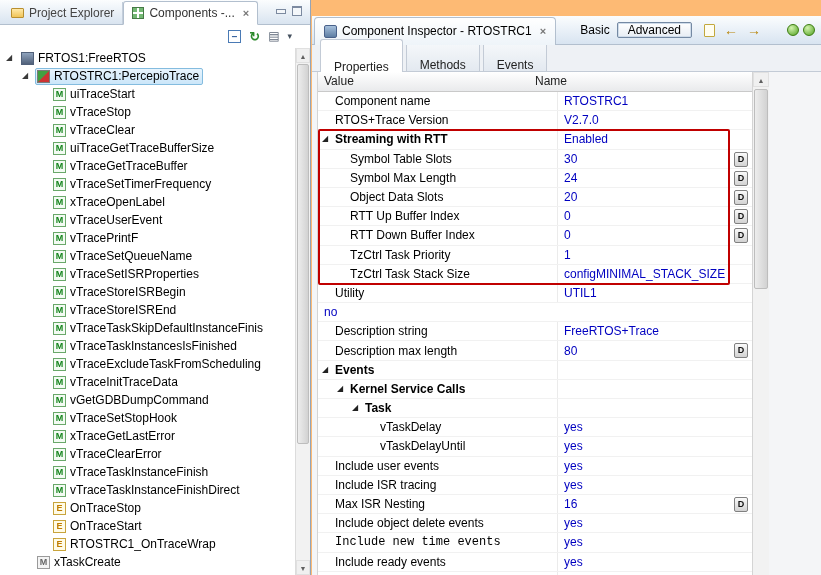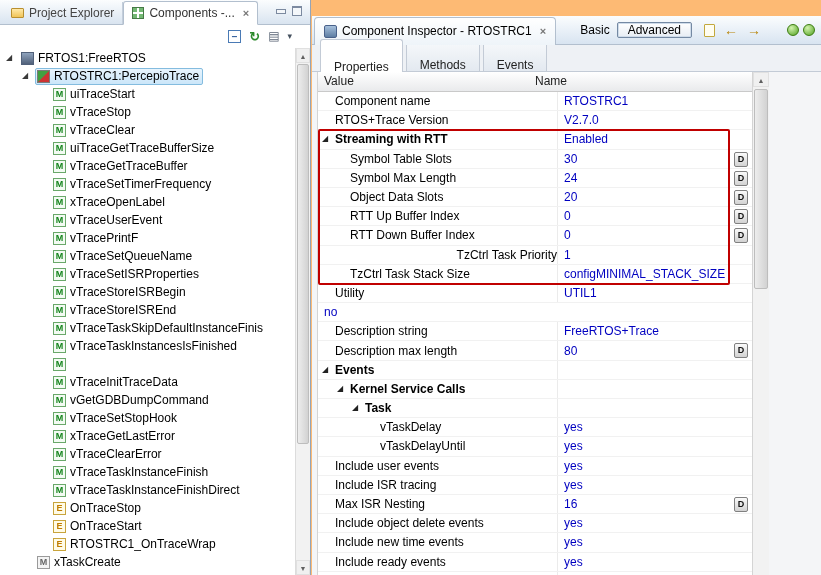--- a/index.html
+++ b/index.html
@@ -225,20 +225,21 @@
             <span class="tarrow"></span>
             <span class="titem">
               <span class="nicon icon-method">M</span>
               <span class="tlabel">vTraceTaskInstancesIsFinished</span>
             </span>
           </div>
           <div class="trow" style="padding-left: 36px;">
             <span class="tarrow"></span>
             <span class="titem">
               <span class="nicon icon-method">M</span>
+              <span class="tlabel">vTraceExcludeTaskFromScheduling</span>
             </span>
           </div>
           <div class="trow" style="padding-left: 36px;">
             <span class="tarrow"></span>
             <span class="titem">
               <span class="nicon icon-method">M</span>
               <span class="tlabel">vTraceInitTraceData</span>
             </span>
           </div>
           <div class="trow" style="padding-left: 36px;">
@@ -427,21 +428,21 @@
               <div class="ncell" style="padding-left: 19px;">
                 <span class="parrow"></span>
                 <span class="pname">RTT Down Buffer Index</span>
               </div>
               <div class="vcell">
                 <span class="pvalue">0</span>
                 <span class="dbtn">D</span>
               </div>
             </div>
             <div class="prow hl">
-              <div class="ncell" style="padding-left: 19px; justify-content: flex-end;">
+              <div class="ncell" style="padding-left: 19px;">
                 <span class="parrow"></span>
                 <span class="pname">TzCtrl Task Priority</span>
               </div>
               <div class="vcell">
                 <span class="pvalue">1</span>
               </div>
             </div>
             <div class="prow hl">
               <div class="ncell" style="padding-left: 19px;">
                 <span class="parrow"></span>
@@ -560,21 +561,21 @@
             <div class="prow">
               <div class="ncell" style="padding-left: 4px;">
                 <span class="parrow"></span>
                 <span class="pname">Include object delete events</span>
               </div>
               <div class="vcell">
                 <span class="pvalue">yes</span>
               </div>
             </div>
             <div class="prow">
-              <div class="ncell" style="padding-left: 4px;">
+              <div class="ncell" style="padding-left: 4px; font-family: Liberation Mono, monospace;">
                 <span class="parrow"></span>
                 <span class="pname">Include new time events</span>
               </div>
               <div class="vcell">
                 <span class="pvalue">yes</span>
               </div>
             </div>
             <div class="prow">
               <div class="ncell" style="padding-left: 4px;">
                 <span class="parrow"></span>

